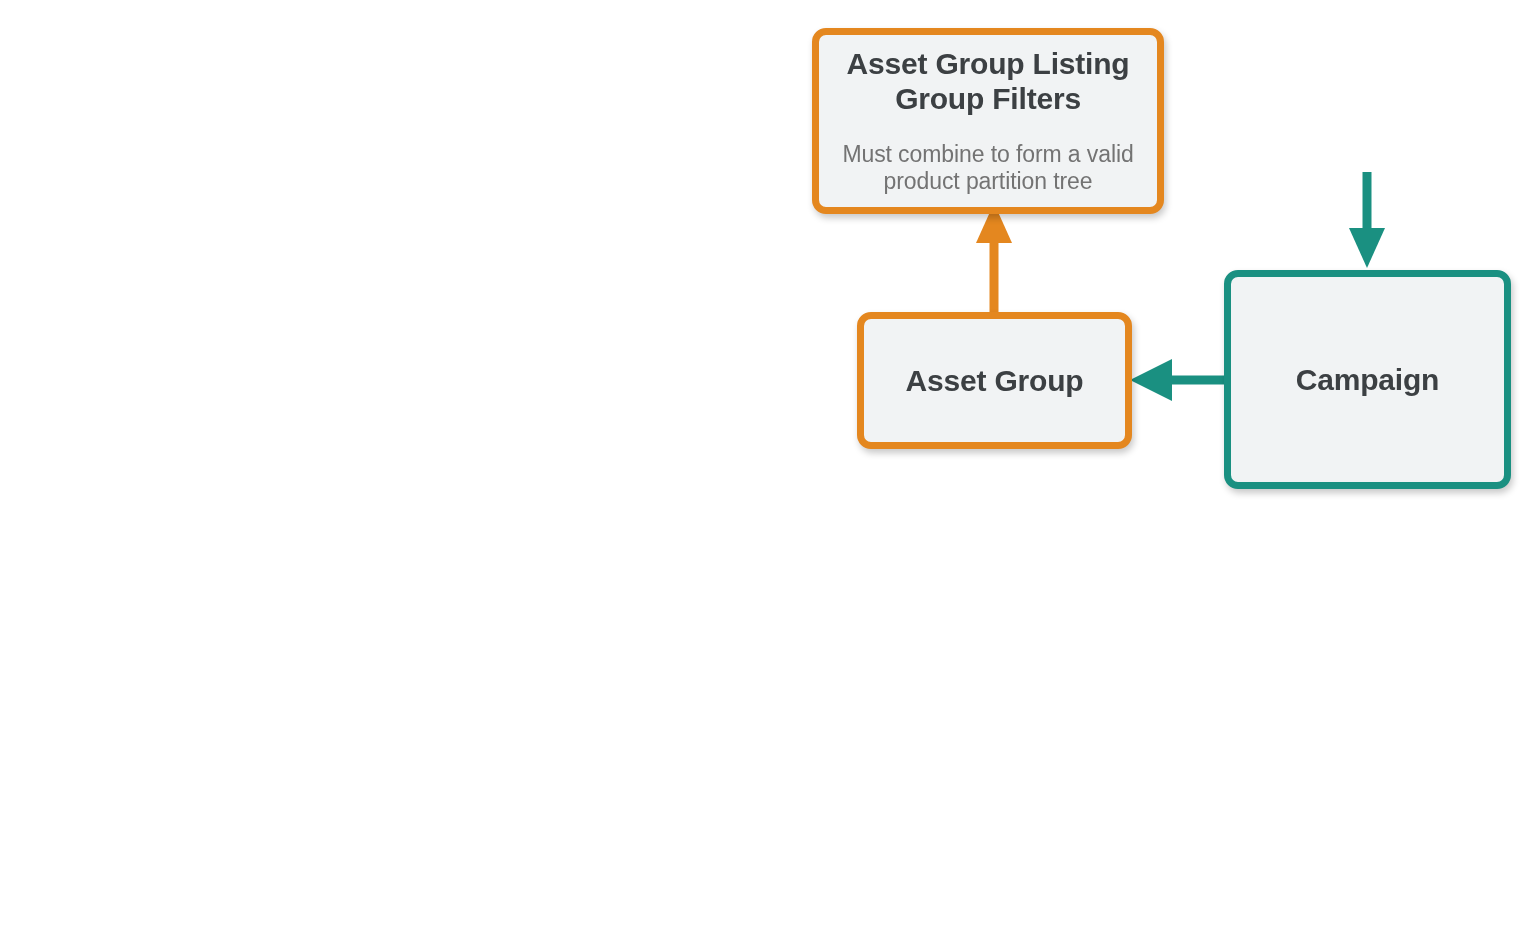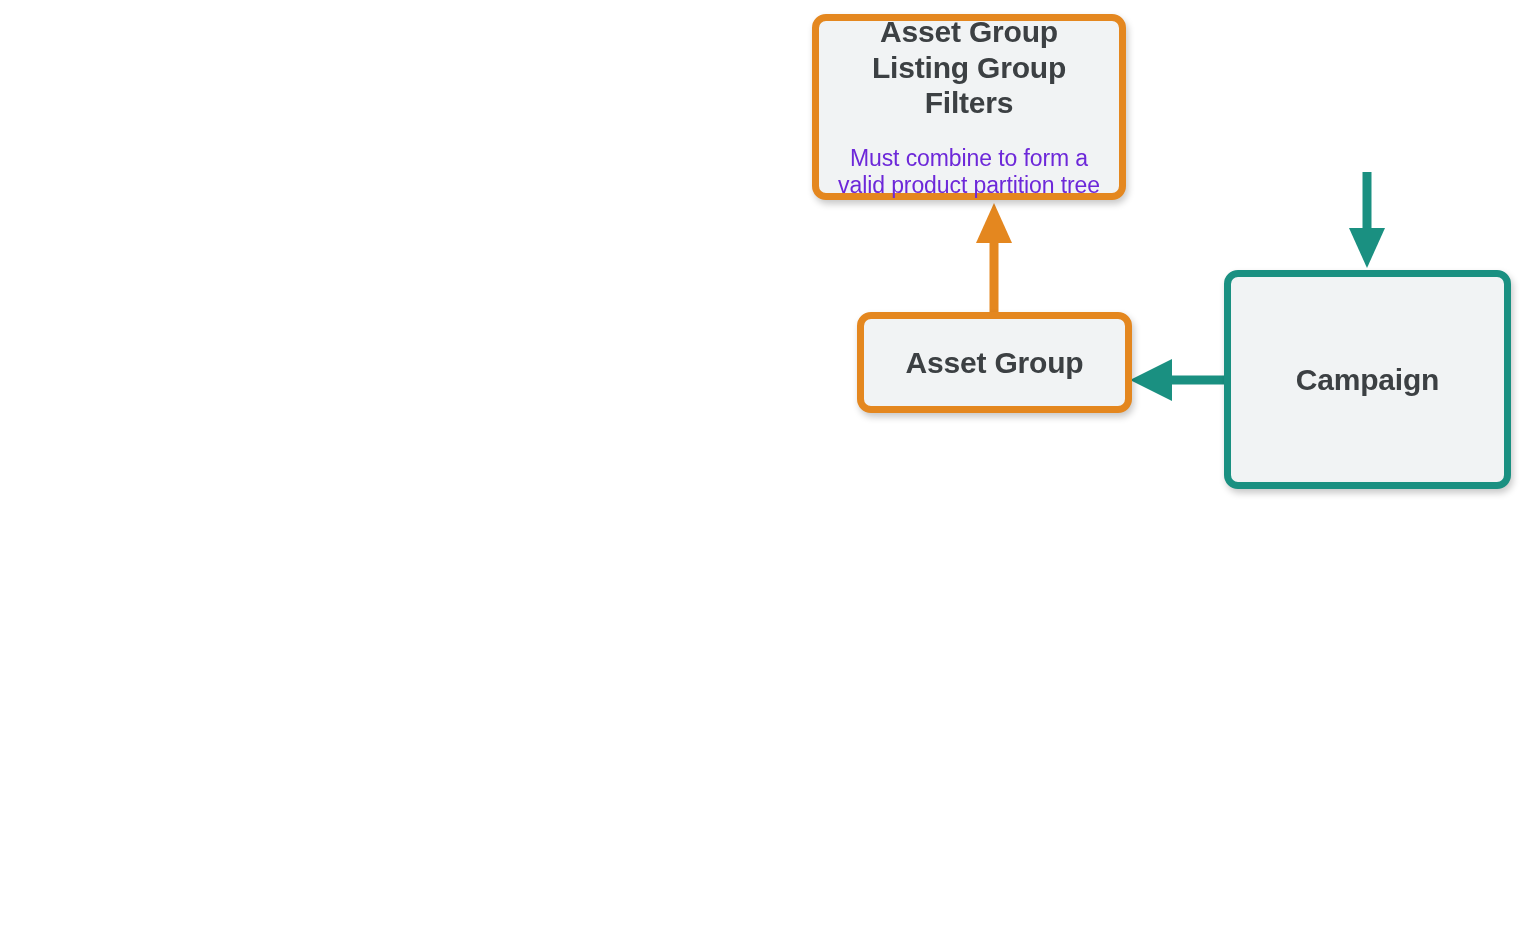--- a/index.html
+++ b/index.html
@@ -54,36 +54,36 @@
   .node-title {
     font-size: 30px;
     font-weight: bold;
     color: #3c4043;
     line-height: 1.18;
     letter-spacing: -0.2px;
   }
   .node-desc {
     font-size: 23px;
     font-weight: normal;
-    color: #6d28d9;
+    color: #737373;
     line-height: 1.2;
     margin-top: 24px;
     letter-spacing: -0.1px;
     text-align: center;
   }
 
   
   #node-asset-group-listing-group-filters {
-    left: 812px;  top: 14px;   width: 314px;  height: 186px;
+    left: 812px;  top: 28px;   width: 352px;  height: 186px;
   }
   #node-campaign-budget {
     left: 1224px; top: 44px;   width: 287px;  height: 131px;
   }
   #node-asset-group {
-    left: 857px;  top: 312px;  width: 275px;  height: 101px;
+    left: 857px;  top: 312px;  width: 275px;  height: 137px;
   }
   #node-campaign {
     left: 1224px; top: 270px;  width: 287px;  height: 219px;
   }
 
   
   #footer-note {
     position: absolute;
     left: 14px;
     top: 916px;

